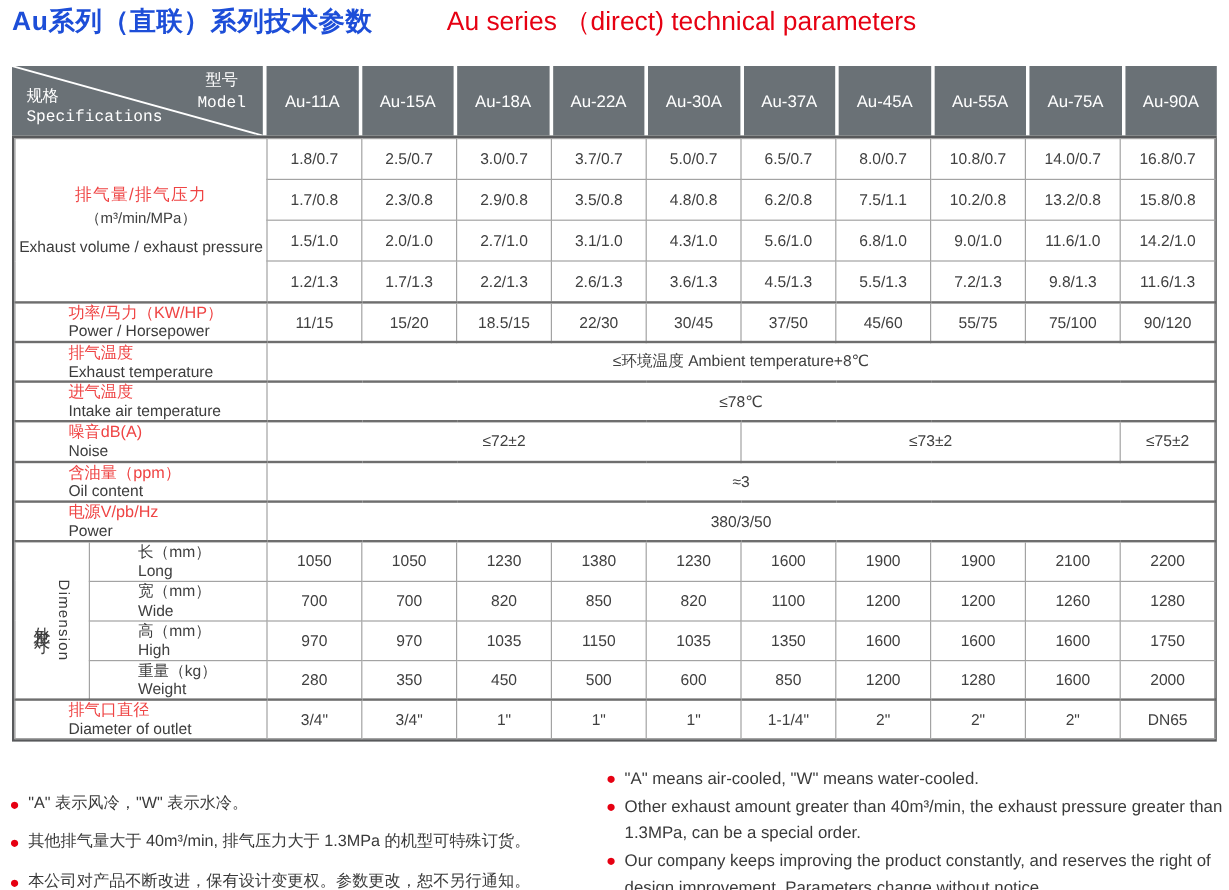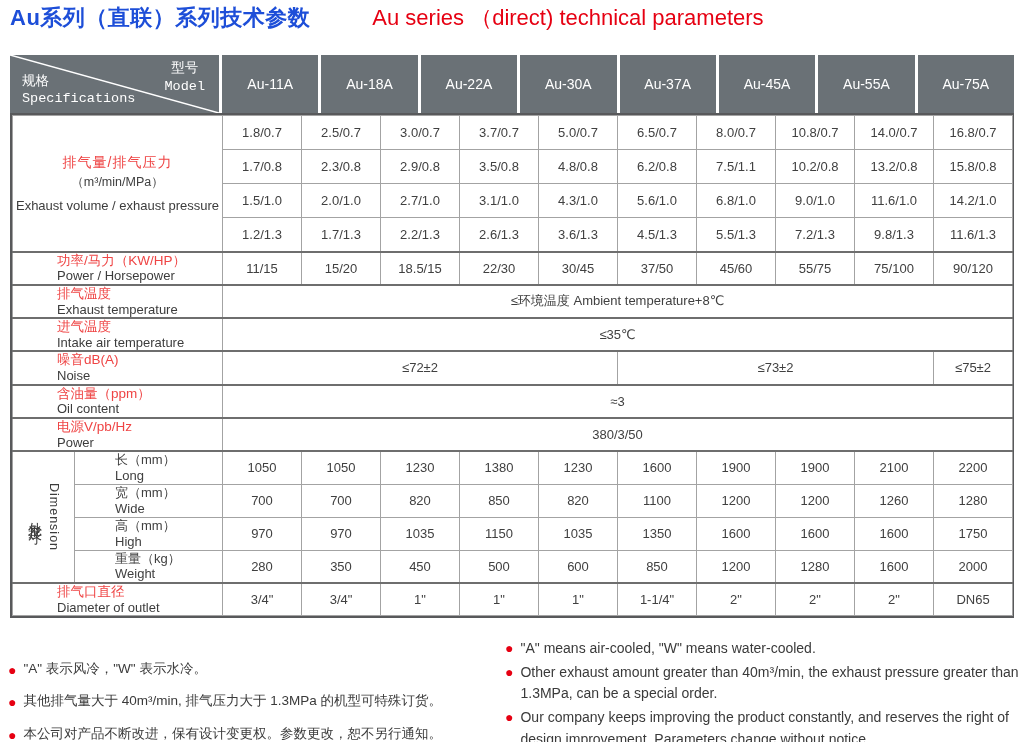--- a/index.html
+++ b/index.html
@@ -72,27 +72,29 @@
     <div class="model-lab">
       <div>型号</div>
       <div>Model</div>
     </div>
     <div class="spec-lab">
       <div>规格</div>
       <div>Specifications</div>
     </div>
   </div>
   <div class="hdr-cell hdr-model">Au-11A</div>
+  <div class="hdr-cell hdr-model">Au-15A</div>
   <div class="hdr-cell hdr-model">Au-18A</div>
   <div class="hdr-cell hdr-model">Au-22A</div>
   <div class="hdr-cell hdr-model">Au-30A</div>
   <div class="hdr-cell hdr-model">Au-37A</div>
   <div class="hdr-cell hdr-model">Au-45A</div>
   <div class="hdr-cell hdr-model">Au-55A</div>
   <div class="hdr-cell hdr-model">Au-75A</div>
+  <div class="hdr-cell hdr-model">Au-90A</div>
 </div>
 
 <div class="tbl-wrap">
 <table>
 <colgroup>
   <col style="width:62px">
         <col style="width:148px">
   <col style="width:79px">
         <col style="width:79px">
         <col style="width:79px">
@@ -189,21 +191,21 @@
     <td colspan="10">≤环境温度 Ambient temperature+8℃</td>
   </tr>
 
   <tr class="maj r34">
     <td class="lab" colspan="2">
       <div class="pad">
         <div class="zh">进气温度</div>
         <div class="en">Intake air temperature</div>
       </div>
     </td>
-    <td colspan="10">≤35℃</td>
+    <td colspan="10">≤78℃</td>
   </tr>
 
   <tr class="maj r34">
     <td class="lab" colspan="2">
       <div class="pad">
         <div class="zh">噪音dB(A)</div>
         <div class="en">Noise</div>
       </div>
     </td>
     <td colspan="5">≤72±2</td>

